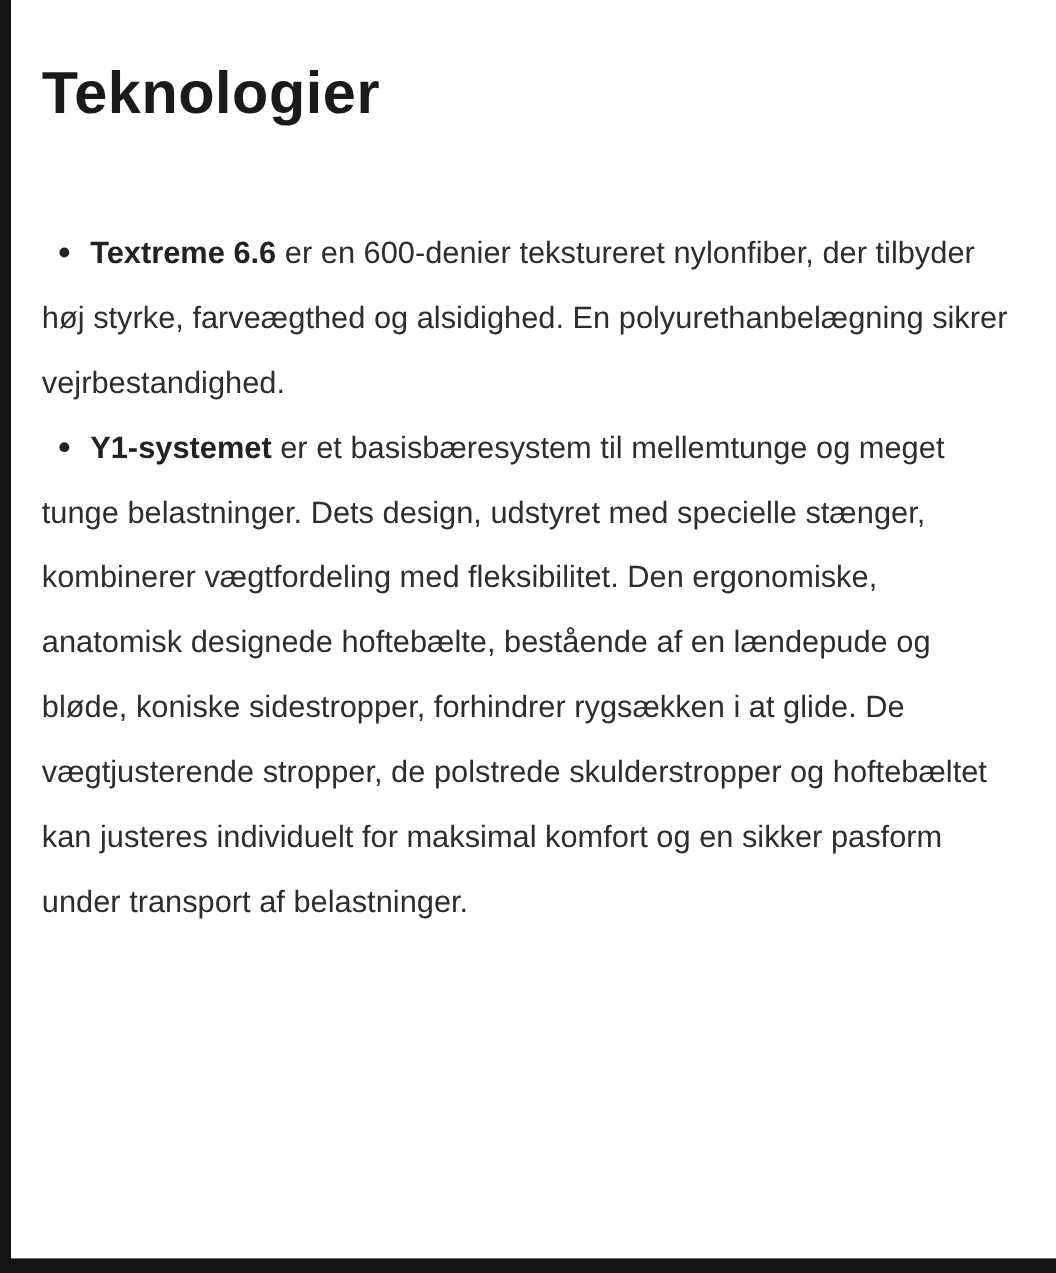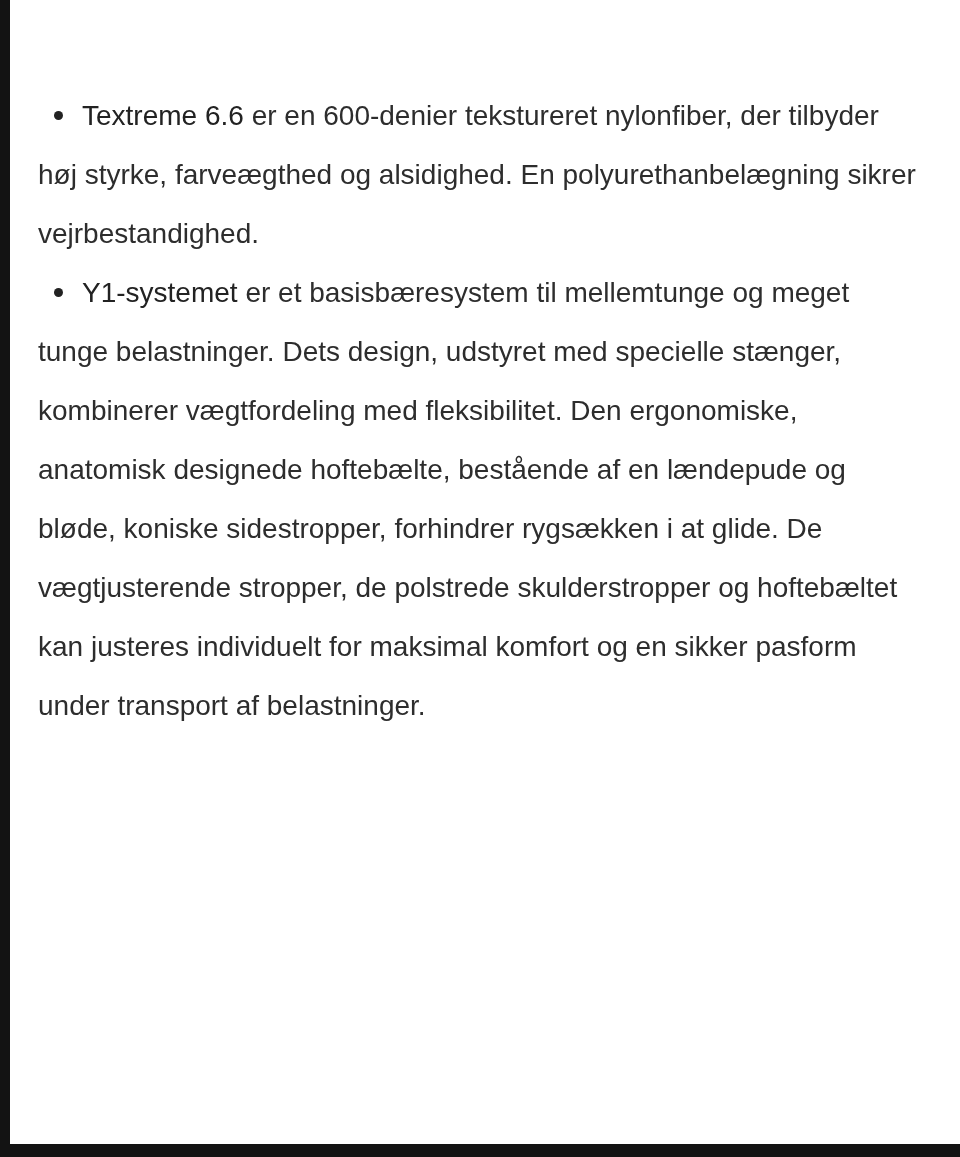--- a/index.html
+++ b/index.html
@@ -64,32 +64,33 @@
   ul.tech-list li .bullet {
     position: absolute;
     left: 16px;
     top: 25px;
     width: 9px;
     height: 9px;
     border-radius: 50%;
     background: #222222;
   }
   ul.tech-list li strong.lead {
-    font-weight: 400;
+    font-weight: 700;
     color: #222222;
   }
 </style>
 </head>
 <body>
 
 <div class="viewport">
   <div class="edge-left"></div>
   <div class="edge-bottom"></div>
 
   <div class="content">
+    <h1 class="page-title">Teknologier</h1>
 
     <ul class="tech-list">
       <li>
         <span class="bullet"></span><strong class="lead">Textreme 6.6</strong><span> er en 600-denier tekstureret nylonfiber, der tilbyder høj styrke, farveægthed og alsidighed. En polyurethanbelægning sikrer vejrbestandighed.</span>
       </li>
       <li>
         <span class="bullet"></span><strong class="lead">Y1-systemet</strong><span> er et basisbæresystem til mellemtunge og meget tunge belastninger. Dets design, udstyret med specielle stænger, kombinerer vægtfordeling med fleksibilitet. Den ergonomiske, anatomisk designede hoftebælte, bestående af en lændepude og bløde, koniske sidestropper, forhindrer rygsækken i at glide. De vægtjusterende stropper, de polstrede skulderstropper og hoftebæltet kan justeres individuelt for maksimal komfort og en sikker pasform under transport af belastninger.</span>
       </li>
     </ul>
   </div>

